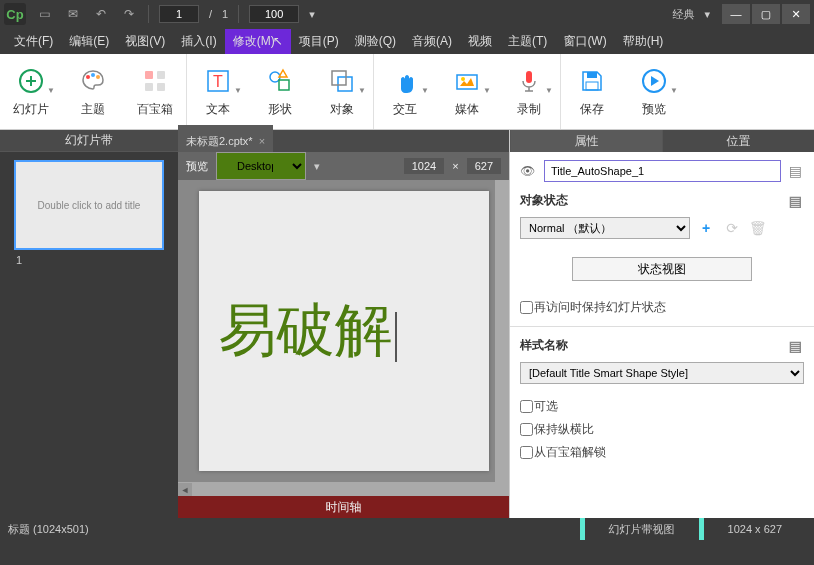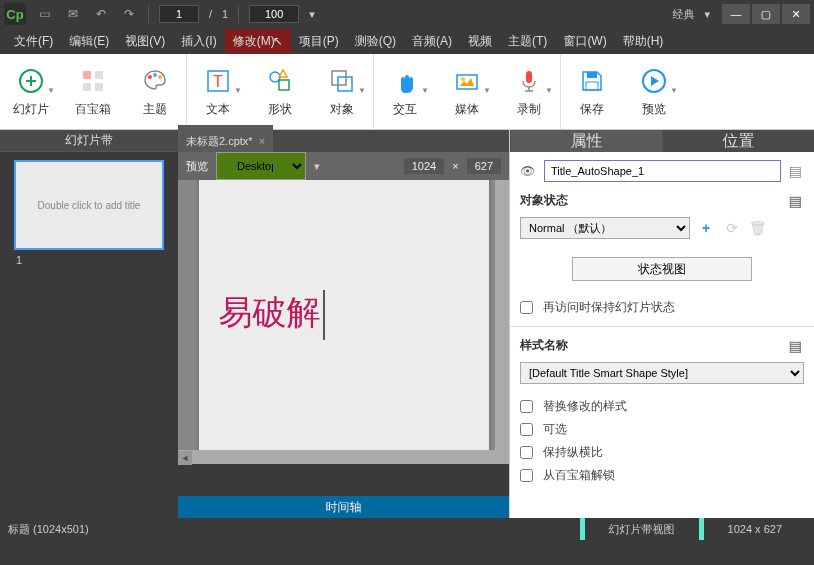--- a/index.html
+++ b/index.html
@@ -10,21 +10,21 @@
 .tb-icon { width: 18px; height: 18px; display: flex; align-items: center; justify-content: center; color: #aaa; }
 .tb-spacer { flex: 1; }
 .tb-input { width: 40px; height: 18px; background: #2a2a2a; border: 1px solid #555; color: #fff; text-align: center; font-size: 11px; }
 .tb-text { color: #ccc; font-size: 11px; }
 .tb-sep { width: 1px; height: 18px; background: #555; }
 .winbtns { display: flex; gap: 0; }
 .winbtn { width: 28px; height: 20px; background: #555; color: #fff; display: flex; align-items: center; justify-content: center; font-size: 11px; margin-left: 2px; }
 
 .menubar { height: 26px; background: #3a3a3a; display: flex; align-items: center; padding: 0 6px; }
 .menuitem { padding: 4px 8px; color: #ddd; font-size: 12px; cursor: pointer; }
-.menuitem.hover { background: #7f1d1d; }
+.menuitem.hover { background: #6d28d9; }
 .cursor-icon { margin-left: -2px; margin-top: 12px; }
 
 .ribbon { height: 76px; background: #fff; display: flex; border-bottom: 1px solid #ccc; }
 .ribbon-sep { width: 1px; background: #e0e0e0; }
 .ribbon-item { flex: 0 0 auto; width: 62px; display: flex; flex-direction: column; align-items: center; justify-content: center; gap: 4px; }
 .ribbon-icon { width: 32px; height: 32px; display: flex; align-items: center; justify-content: center; position: relative; }
 .ribbon-label { font-size: 12px; color: #333; }
 .dropdown-caret { font-size: 8px; color: #888; position: absolute; right: -8px; bottom: 2px; }
 
 .workspace { height: 388px; display: flex; background: #3a3a3a; }
@@ -38,43 +38,43 @@
 
 .centerpanel { width: 331px; display: flex; flex-direction: column; }
 .doc-tabs { height: 22px; background: #4a4a4a; display: flex; align-items: center; }
 .doc-tab { padding: 16px 8px; height: 100%; background: #5a5a5a; color: #ddd; font-size: 11px; display: flex; align-items: center; gap: 6px; }
 .doc-close { color: #aaa; cursor: pointer; }
 .preview-bar { height: 28px; background: #666; display: flex; align-items: center; padding: 0 8px; gap: 8px; color: #eee; font-size: 11px; }
 .preview-select { height: 28px; background: #4d7c0f; border: 1px solid #999; font-size: 11px; padding: 0 16px; width: 90px; }
 .dim-box { background: #555; padding: 2px 8px; color: #eee; }
 .canvas-area { flex: 1; background: #888; display: flex; align-items: center; justify-content: center; position: relative; overflow: hidden; }
 .canvas { width: 290px; height: 280px; background: #ececec; display: flex; align-items: center; justify-content: flex-start; padding-left: 20px; box-shadow: 0 0 4px rgba(0,0,0,0.3); }
-.canvas-text { font-size: 34px; color: #be185d; font-weight: 300; }
+.canvas-text { font-size: 58px; color: #4d7c0f; font-weight: 300; font-family: Liberation Serif, serif; }
 .canvas-text::after { content: ''; display: inline-block; width: 2px; height: 50px; background: #555; margin-left: 2px; vertical-align: middle; }
 .scrollbar-v { position: absolute; right: 0; top: 0; width: 14px; height: 100%; background: #aaa; }
 .scrollbar-h { height: 14px; background: #aaa; }
 .scrollbar-h-nav { width: 14px; height: 14px; background: #999; display: inline-flex; align-items: center; justify-content: center; font-size: 9px; color: #555; }
-.timeline-tab { height: 22px; background: #0369a1; color: #eee; font-size: 12px; display: flex; align-items: center; justify-content: center; margin-top: 32px; }
+.timeline-tab { height: 22px; background: #7f1d1d; color: #eee; font-size: 12px; display: flex; align-items: center; justify-content: center; }
 
 .proppanel { width: 305px; background: #fff; display: flex; flex-direction: column; border-left: 1px solid #ccc; overflow-y: auto; }
 .prop-tabs { height: 22px; display: flex; background: #4a4a4a; }
-.prop-tab { flex: 1; display: flex; align-items: center; justify-content: center; color: #ddd; font-size: 16px; border-left: 1px solid #555; }
+.prop-tab { flex: 1; display: flex; align-items: center; justify-content: center; color: #ddd; font-size: 12px; border-left: 1px solid #555; }
 .prop-tab.active { background: #5a5a5a; }
 .prop-body { flex: 1; padding: 8px 10px; }
 .prop-row { display: flex; align-items: center; gap: 6px; margin-bottom: 10px; }
 .eye-icon { width: 18px; color: #666; }
 .name-input { flex: 1; height: 22px; border: 1px solid #7a6fd8; padding: 0 6px; font-size: 11px; }
 .menu-icon { color: #888; font-size: 14px; cursor: pointer; padding: 0 2px; }
 .section-header { font-weight: bold; font-size: 12px; color: #333; margin: 8px 0; display: flex; justify-content: space-between; align-items: center; }
 .state-select { width: 170px; height: 22px; border: 1px solid #aaa; font-size: 11px; padding: 0 4px; }
 .icon-btn { width: 20px; height: 20px; display: flex; align-items: center; justify-content: center; font-size: 14px; }
 .plus-icon { color: #2196f3; font-weight: bold; }
 .disabled-icon { color: #ccc; }
 .state-view-btn { width: 180px; height: 24px; border: 1px solid #aaa; background: #f5f5f5; margin: 18px auto; display: block; font-size: 12px; cursor: pointer; }
-.checkbox-row { display: flex; align-items: center; gap: 10px; margin: 6px 0; font-size: 12px; color: #444; }
+.checkbox-row { display: flex; align-items: center; gap: 1px; margin: 6px 0; font-size: 12px; color: #444; }
 .checkbox-row input { width: 13px; height: 13px; }
 .divider { height: 1px; background: #ddd; margin: 10px -10px; }
 .style-select { width: 100%; height: 22px; border: 1px solid #aaa; font-size: 11px; padding: 0 4px; }
 
 .statusbar { height: 22px; background: #3a3a3a; display: flex; align-items: center; padding: 0 8px; color: #ccc; font-size: 11px; }
 .status-spacer { flex: 1; }
 .status-item { padding: 0 24px; border-left: 5px solid #5eead4; height: 100%; display: flex; align-items: center; }
 </style>
 </head>
 <body>
@@ -124,38 +124,38 @@
           <circle cx="14" cy="14" r="11" fill="none" stroke="#1ba05c" stroke-width="2"></circle>
           <path d="M9 14h10M14 9v10" stroke="#1ba05c" stroke-width="2"></path>
         </svg>
         <span class="dropdown-caret">▼</span>
       </div>
     <div class="ribbon-label">幻灯片</div>
   </div>
   <div class="ribbon-item">
     <div class="ribbon-icon">
         <svg width="28" height="28">
+          <path d="M14 4c6 0 10 4 10 9 0 3-2 5-5 5h-2c-1 0-2 1-2 2 0 1 0 2-1 2-5 0-10-4-10-9s4-9 10-9z" fill="none" stroke="#888" stroke-width="1.5"></path>
+          <circle cx="9" cy="10" r="2" fill="#f44"></circle>
+          <circle cx="14" cy="8" r="2" fill="#4af"></circle>
+          <circle cx="19" cy="10" r="2" fill="#fa4"></circle>
+        </svg>
+      </div>
+    <div class="ribbon-label">主题</div>
+  </div>
+  <div class="ribbon-item">
+    <div class="ribbon-icon">
+        <svg width="28" height="28">
           <rect x="4" y="4" width="8" height="8" fill="#faa" rx="1"></rect>
           <rect x="16" y="4" width="8" height="8" fill="#ddd" rx="1"></rect>
           <rect x="4" y="16" width="8" height="8" fill="#ddd" rx="1"></rect>
           <rect x="16" y="16" width="8" height="8" fill="#ddd" rx="1"></rect>
         </svg>
       </div>
     <div class="ribbon-label">百宝箱</div>
-  </div>
-  <div class="ribbon-item">
-    <div class="ribbon-icon">
-        <svg width="28" height="28">
-          <path d="M14 4c6 0 10 4 10 9 0 3-2 5-5 5h-2c-1 0-2 1-2 2 0 1 0 2-1 2-5 0-10-4-10-9s4-9 10-9z" fill="none" stroke="#888" stroke-width="1.5"></path>
-          <circle cx="9" cy="10" r="2" fill="#f44"></circle>
-          <circle cx="14" cy="8" r="2" fill="#4af"></circle>
-          <circle cx="19" cy="10" r="2" fill="#fa4"></circle>
-        </svg>
-      </div>
-    <div class="ribbon-label">主题</div>
   </div>
   <div class="ribbon-sep"></div>
   <div class="ribbon-item">
     <div class="ribbon-icon">
         <svg width="28" height="28">
           <rect x="4" y="4" width="20" height="20" fill="none" stroke="#2196f3" stroke-width="1.5"></rect>
           <text x="14" y="20" text-anchor="middle" font-size="16" fill="#f44">T</text>
         </svg>
         <span class="dropdown-caret">▼</span>
       </div>
@@ -298,24 +298,20 @@
           <input type="checkbox" style="">
           <span>再访问时保持幻灯片状态</span>
         </label>
       <div class="divider"></div>
       <div class="section-header">
         <span>样式名称</span>
         <span class="menu-icon">▤</span>
       </div>
       <select class="style-select"><option>[Default Title Smart Shape Style]</option></select>
       <div style="height:8px"></div>
-      <label class="checkbox-row">
-          <input type="checkbox" style="">
-          <span>替换修改的样式</span>
-        </label>
       <label class="checkbox-row">
           <input type="checkbox" style="">
           <span>可选</span>
         </label>
       <label class="checkbox-row">
           <input type="checkbox" style="">
           <span>保持纵横比</span>
         </label>
       <label class="checkbox-row">
           <input type="checkbox" style="">

